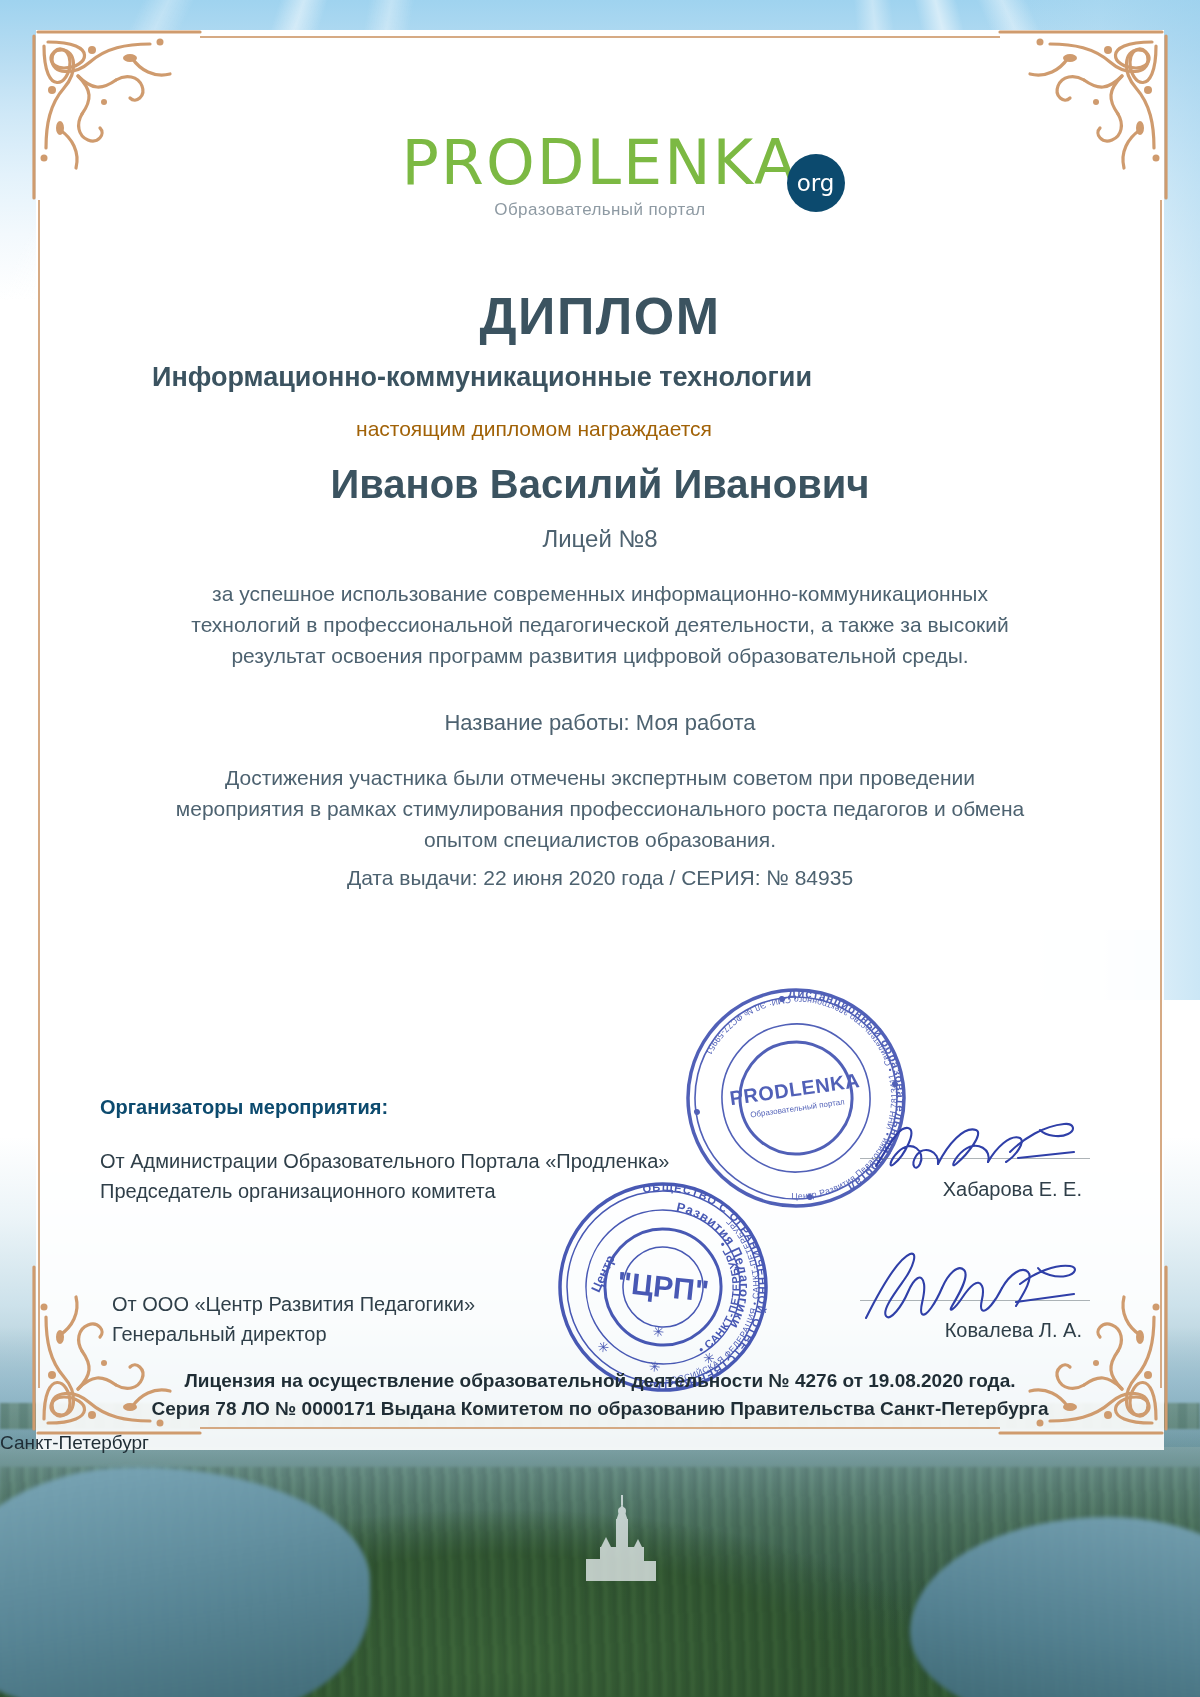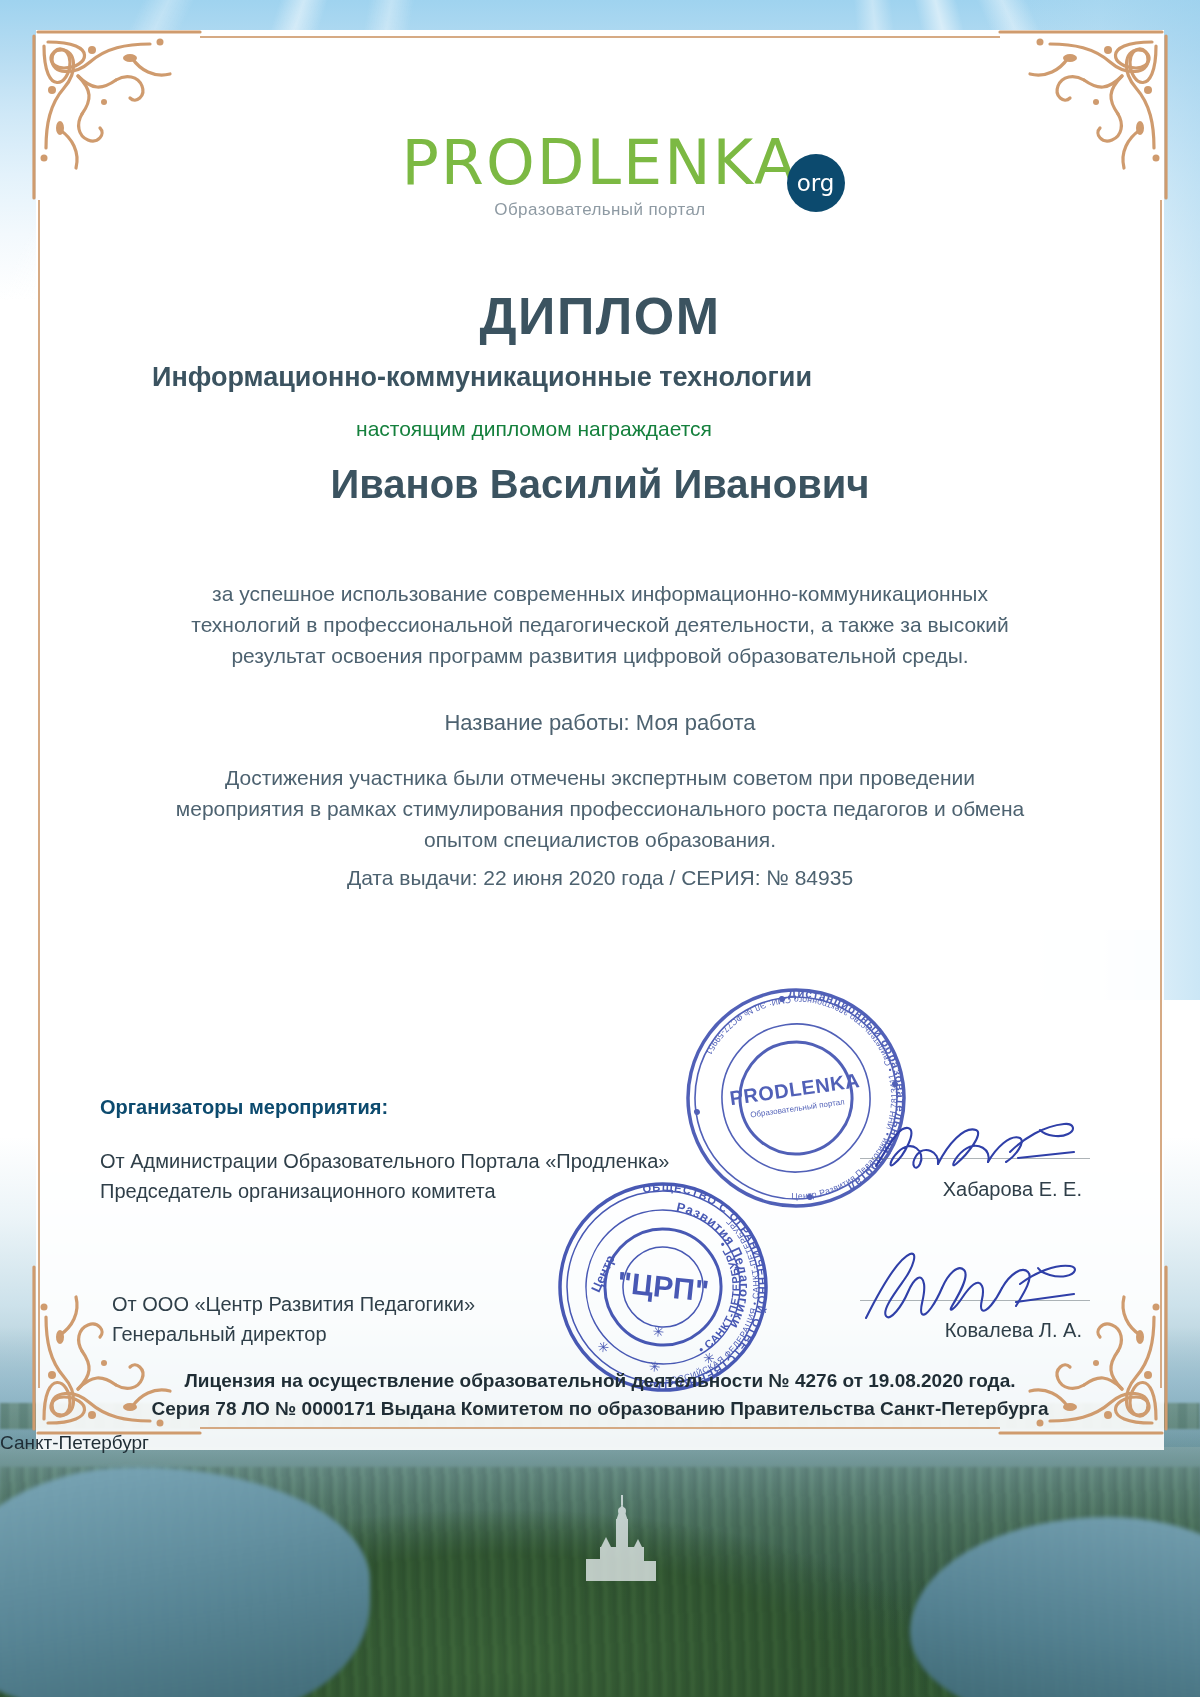--- a/index.html
+++ b/index.html
@@ -224,21 +224,21 @@
     position: absolute; left: 0; top: 362px; width: 964px;
     text-align: center;
     font-size: 27px;
     font-weight: bold;
     color: #3b5360;
   }
   .lead {
     position: absolute; left: 0; top: 417px; width: 1068px;
     text-align: center;
     font-size: 21px;
-    color: #15803d;
+    color: #a16207;
   }
   .recipient {
     position: absolute; left: 0; top: 462px; width: 1200px;
     text-align: center;
     font-size: 40px;
     font-weight: bold;
     color: #3b5360;
   }
   .org-line {
     position: absolute; left: 0; top: 525px; width: 1200px;
@@ -447,20 +447,21 @@
       </div>
       <div class="logo-org">org</div>
     </div>
     <div class="logo-sub">Образовательный портал</div>
   </div>
 
   <div class="title-main">ДИПЛОМ</div>
   <div class="title-sub">Информационно-коммуникационные технологии</div>
   <div class="lead">настоящим дипломом награждается</div>
   <div class="recipient">Иванов Василий Иванович</div>
+  <div class="org-line">Лицей №8</div>
   <div class="para para-1">за успешное использование современных информационно-коммуникационных технологий в профессиональной педагогической деятельности, а также за высокий результат освоения программ развития цифровой образовательной среды.</div>
   <div class="work-line">Название работы: Моя работа</div>
   <div class="para para-2">Достижения участника были отмечены экспертным советом при проведении мероприятия в рамках стимулирования профессионального роста педагогов и обмена опытом специалистов образования.</div>
   <div class="date-line">Дата выдачи: 22 июня 2020 года / СЕРИЯ: № 84935</div>
 
   <svg class="stamp stamp-1" width="240" height="240" viewBox="0 0 240 240">
     <defs>
       <path id="p-outer" d="M120,120 m-101,0 a101,101 0 1,1 202,0 a101,101 0 1,1 -202,0"></path>
       <path id="p-outer2" d="M120,120 m-101,0 a101,101 0 1,0 202,0 a101,101 0 1,0 -202,0"></path>
       <path id="p-inner" d="M120,120 m-82,0 a82,82 0 1,1 164,0 a82,82 0 1,1 -164,0"></path>

